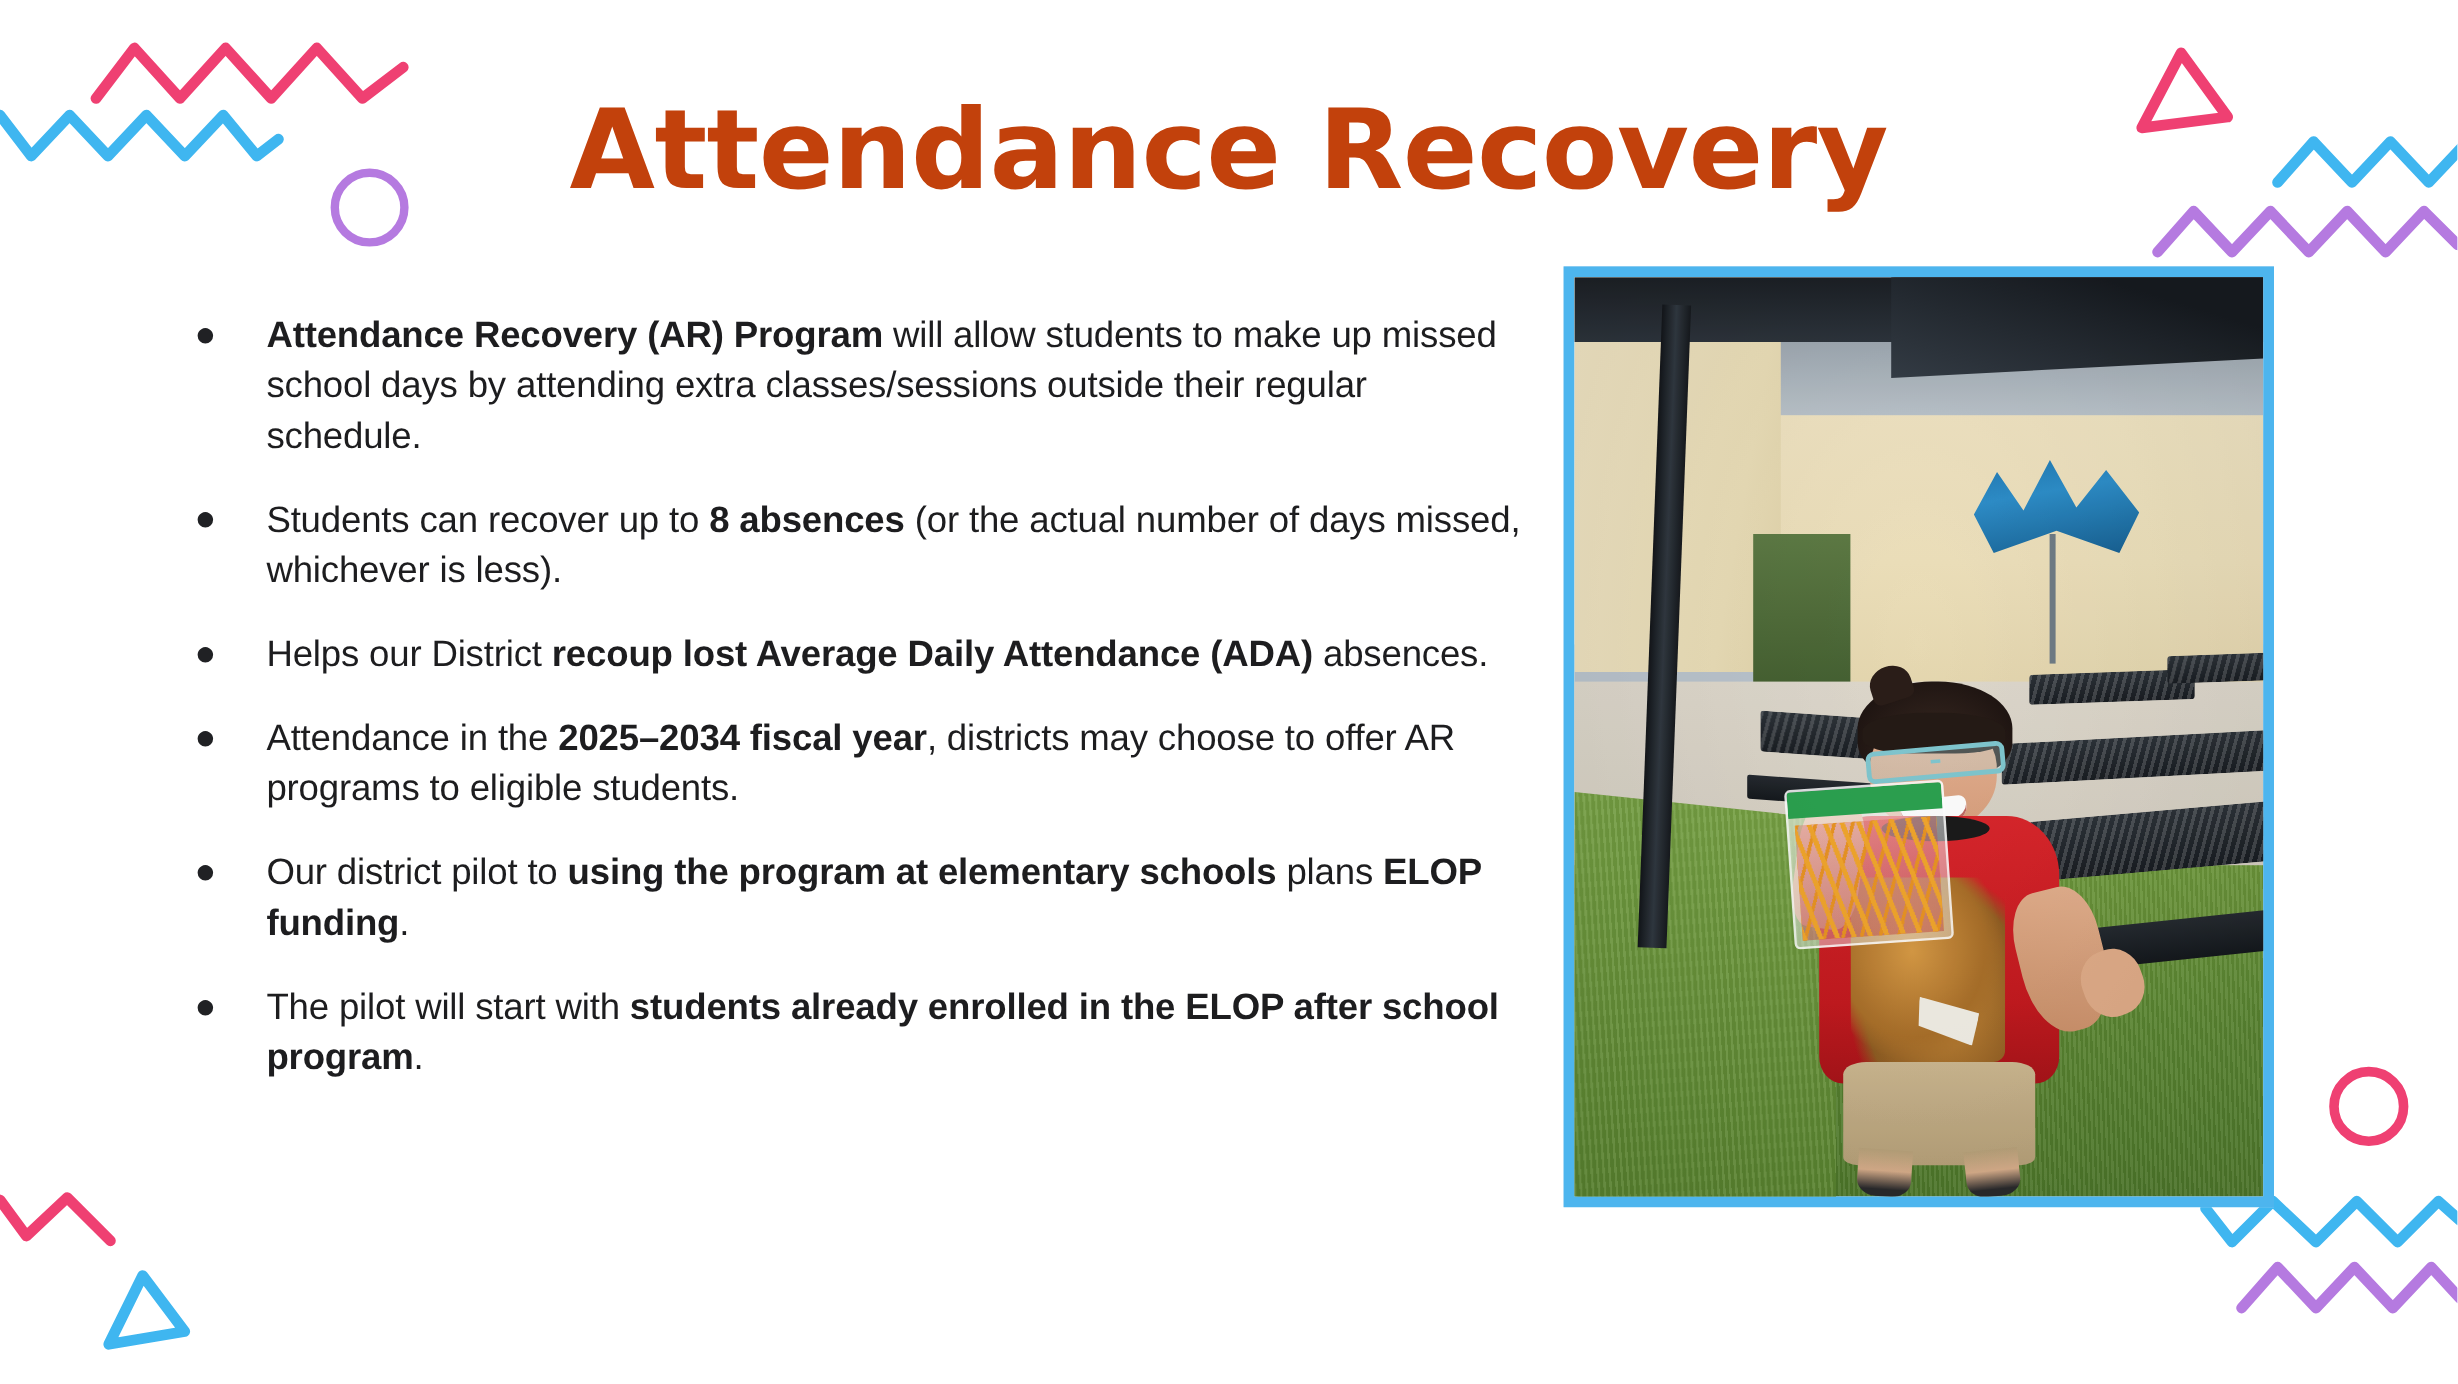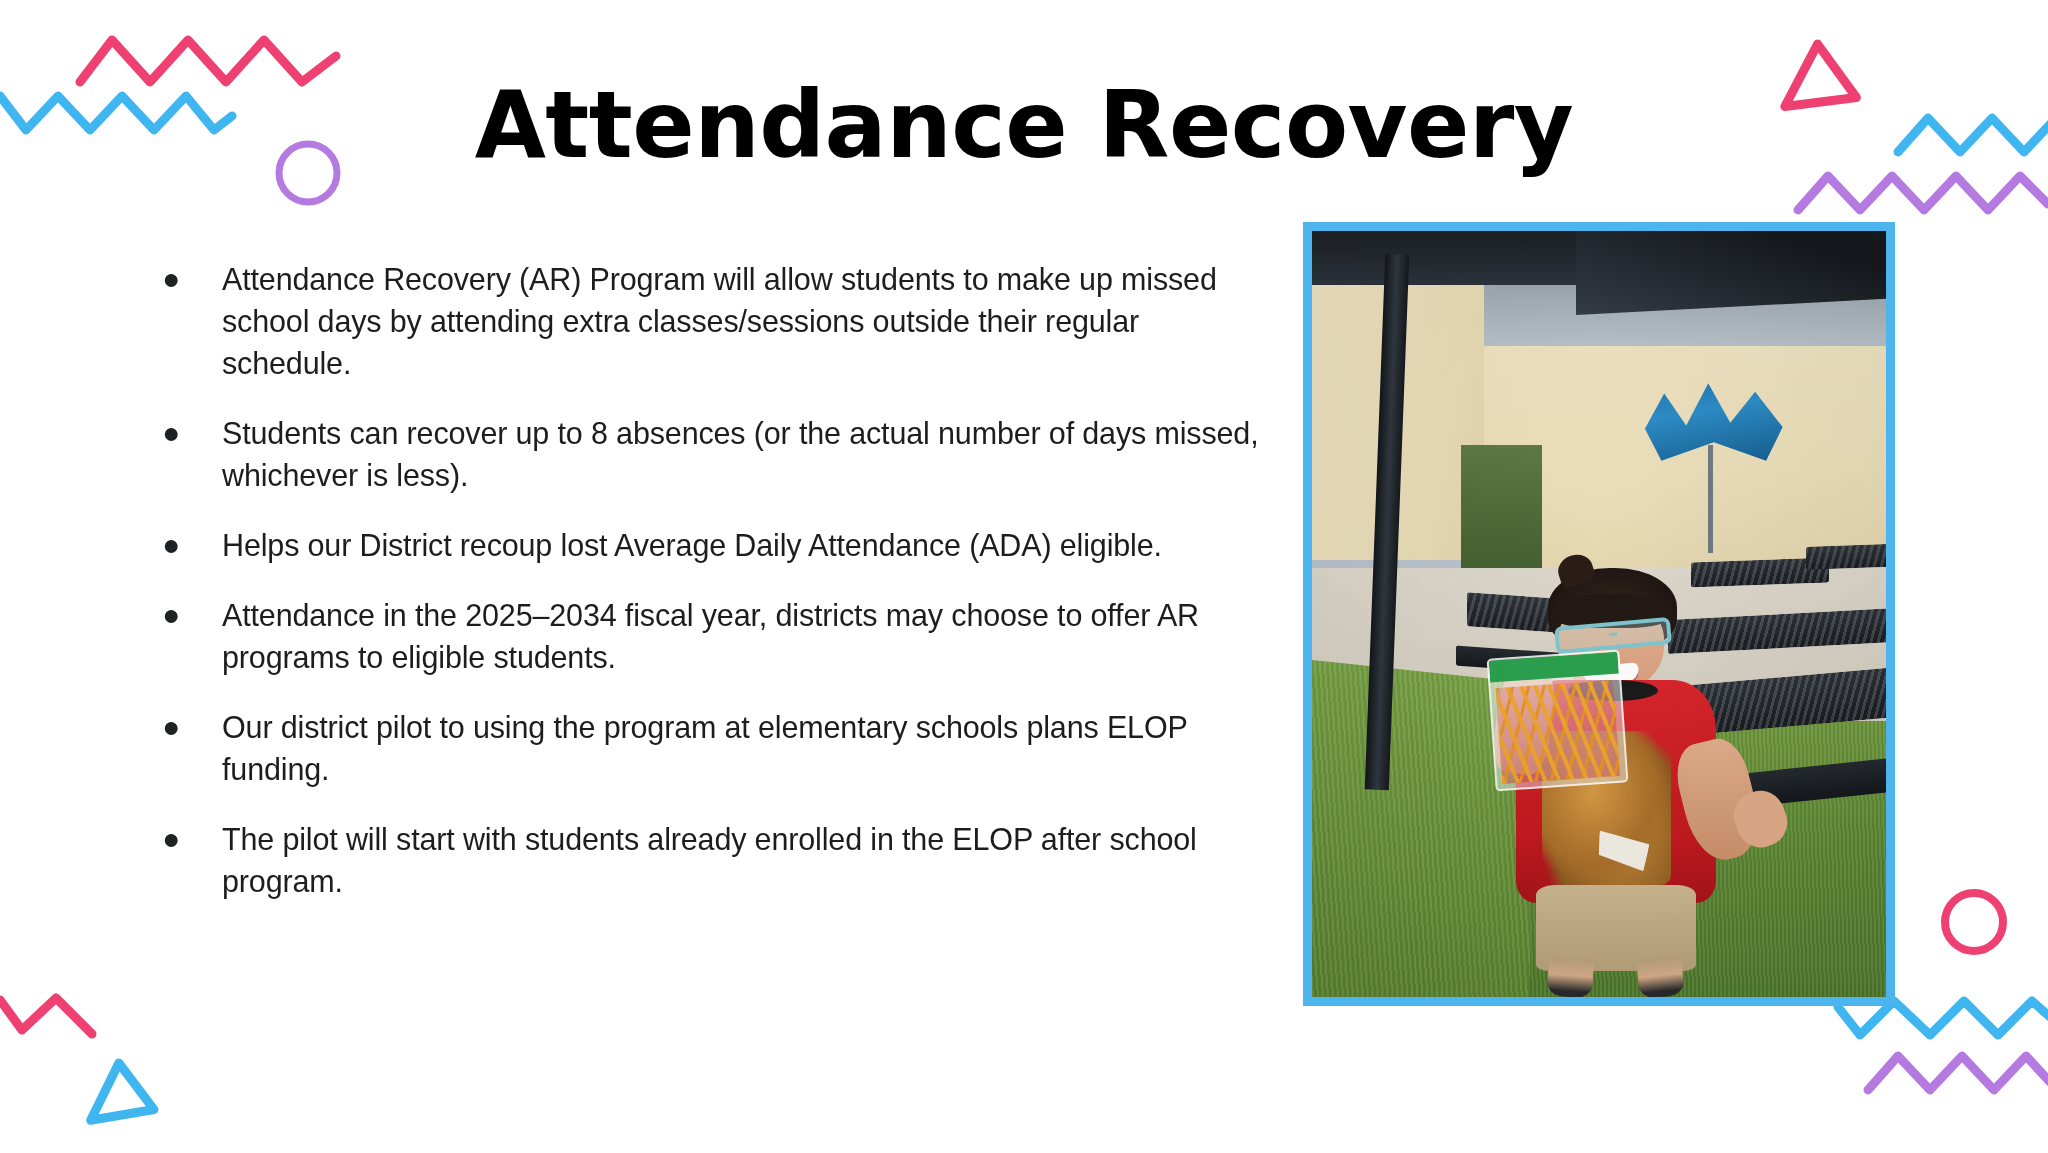--- a/index.html
+++ b/index.html
@@ -62,21 +62,21 @@
     box-sizing: border-box;
   }
   .bullet-text {
     flex: 1 1 auto;
     font-family: "Liberation Sans", sans-serif;
     font-size: 30.5px;
     line-height: 42px;
     color: #1d1d1f;
     letter-spacing: -0.15px;
   }
-  .bullet-text b { font-weight: 400; }
+  .bullet-text b { font-weight: 700; }
 
   
   #photo-frame {
     position: absolute;
     left: 1303px;
     top: 222px;
     width: 592px;
     height: 784px;
     border: 9px solid #4db5ee;
     box-sizing: border-box;
@@ -376,34 +376,34 @@
       <polyline points="0,12 22,40 56,6 92,40 126,6 160,40 194,6 212,22" fill="none" stroke="#3fb6f0" stroke-width="9" stroke-linecap="round" stroke-linejoin="round"></polyline>
     </svg>
   </div>
 
   <div class="deco" style="left:1868px; top:1048px;">
     <svg width="185" height="50" viewBox="0 0 185 50">
       <polyline points="0,42 30,8 62,42 94,8 126,42 158,8 182,34" fill="none" stroke="#b57ae0" stroke-width="9" stroke-linecap="round" stroke-linejoin="round"></polyline>
     </svg>
   </div>
 
-  <div id="title" style="color: #000000;">Attendance Recovery</div>
+  <div id="title" style="color: #c2410c;">Attendance Recovery</div>
 
   <div id="bullets">
       <div class="bullet-row">
         <div class="bullet-marker">●</div>
         <div class="bullet-text"><b>Attendance Recovery (AR) Program</b><span> will allow students to make up missed school days by attending extra classes/sessions outside their regular schedule.</span></div>
       </div>
       <div class="bullet-row">
         <div class="bullet-marker">●</div>
         <div class="bullet-text"><span>Students can recover up to </span><b>8 absences</b><span> (or the actual number of days missed, whichever is less).</span></div>
       </div>
       <div class="bullet-row">
         <div class="bullet-marker">●</div>
-        <div class="bullet-text"><span>Helps our District </span><b>recoup lost Average Daily Attendance (ADA)</b><span> eligible.</span></div>
+        <div class="bullet-text"><span>Helps our District </span><b>recoup lost Average Daily Attendance (ADA)</b><span> absences.</span></div>
       </div>
       <div class="bullet-row">
         <div class="bullet-marker">●</div>
         <div class="bullet-text"><span>Attendance in the </span><b>2025–2034 fiscal year</b><span>, districts may choose to offer AR programs to eligible students.</span></div>
       </div>
       <div class="bullet-row">
         <div class="bullet-marker">●</div>
         <div class="bullet-text"><span>Our district pilot to </span><b>using the program at elementary schools</b><span> plans </span><b>ELOP funding</b><span>.</span></div>
       </div>
       <div class="bullet-row">

